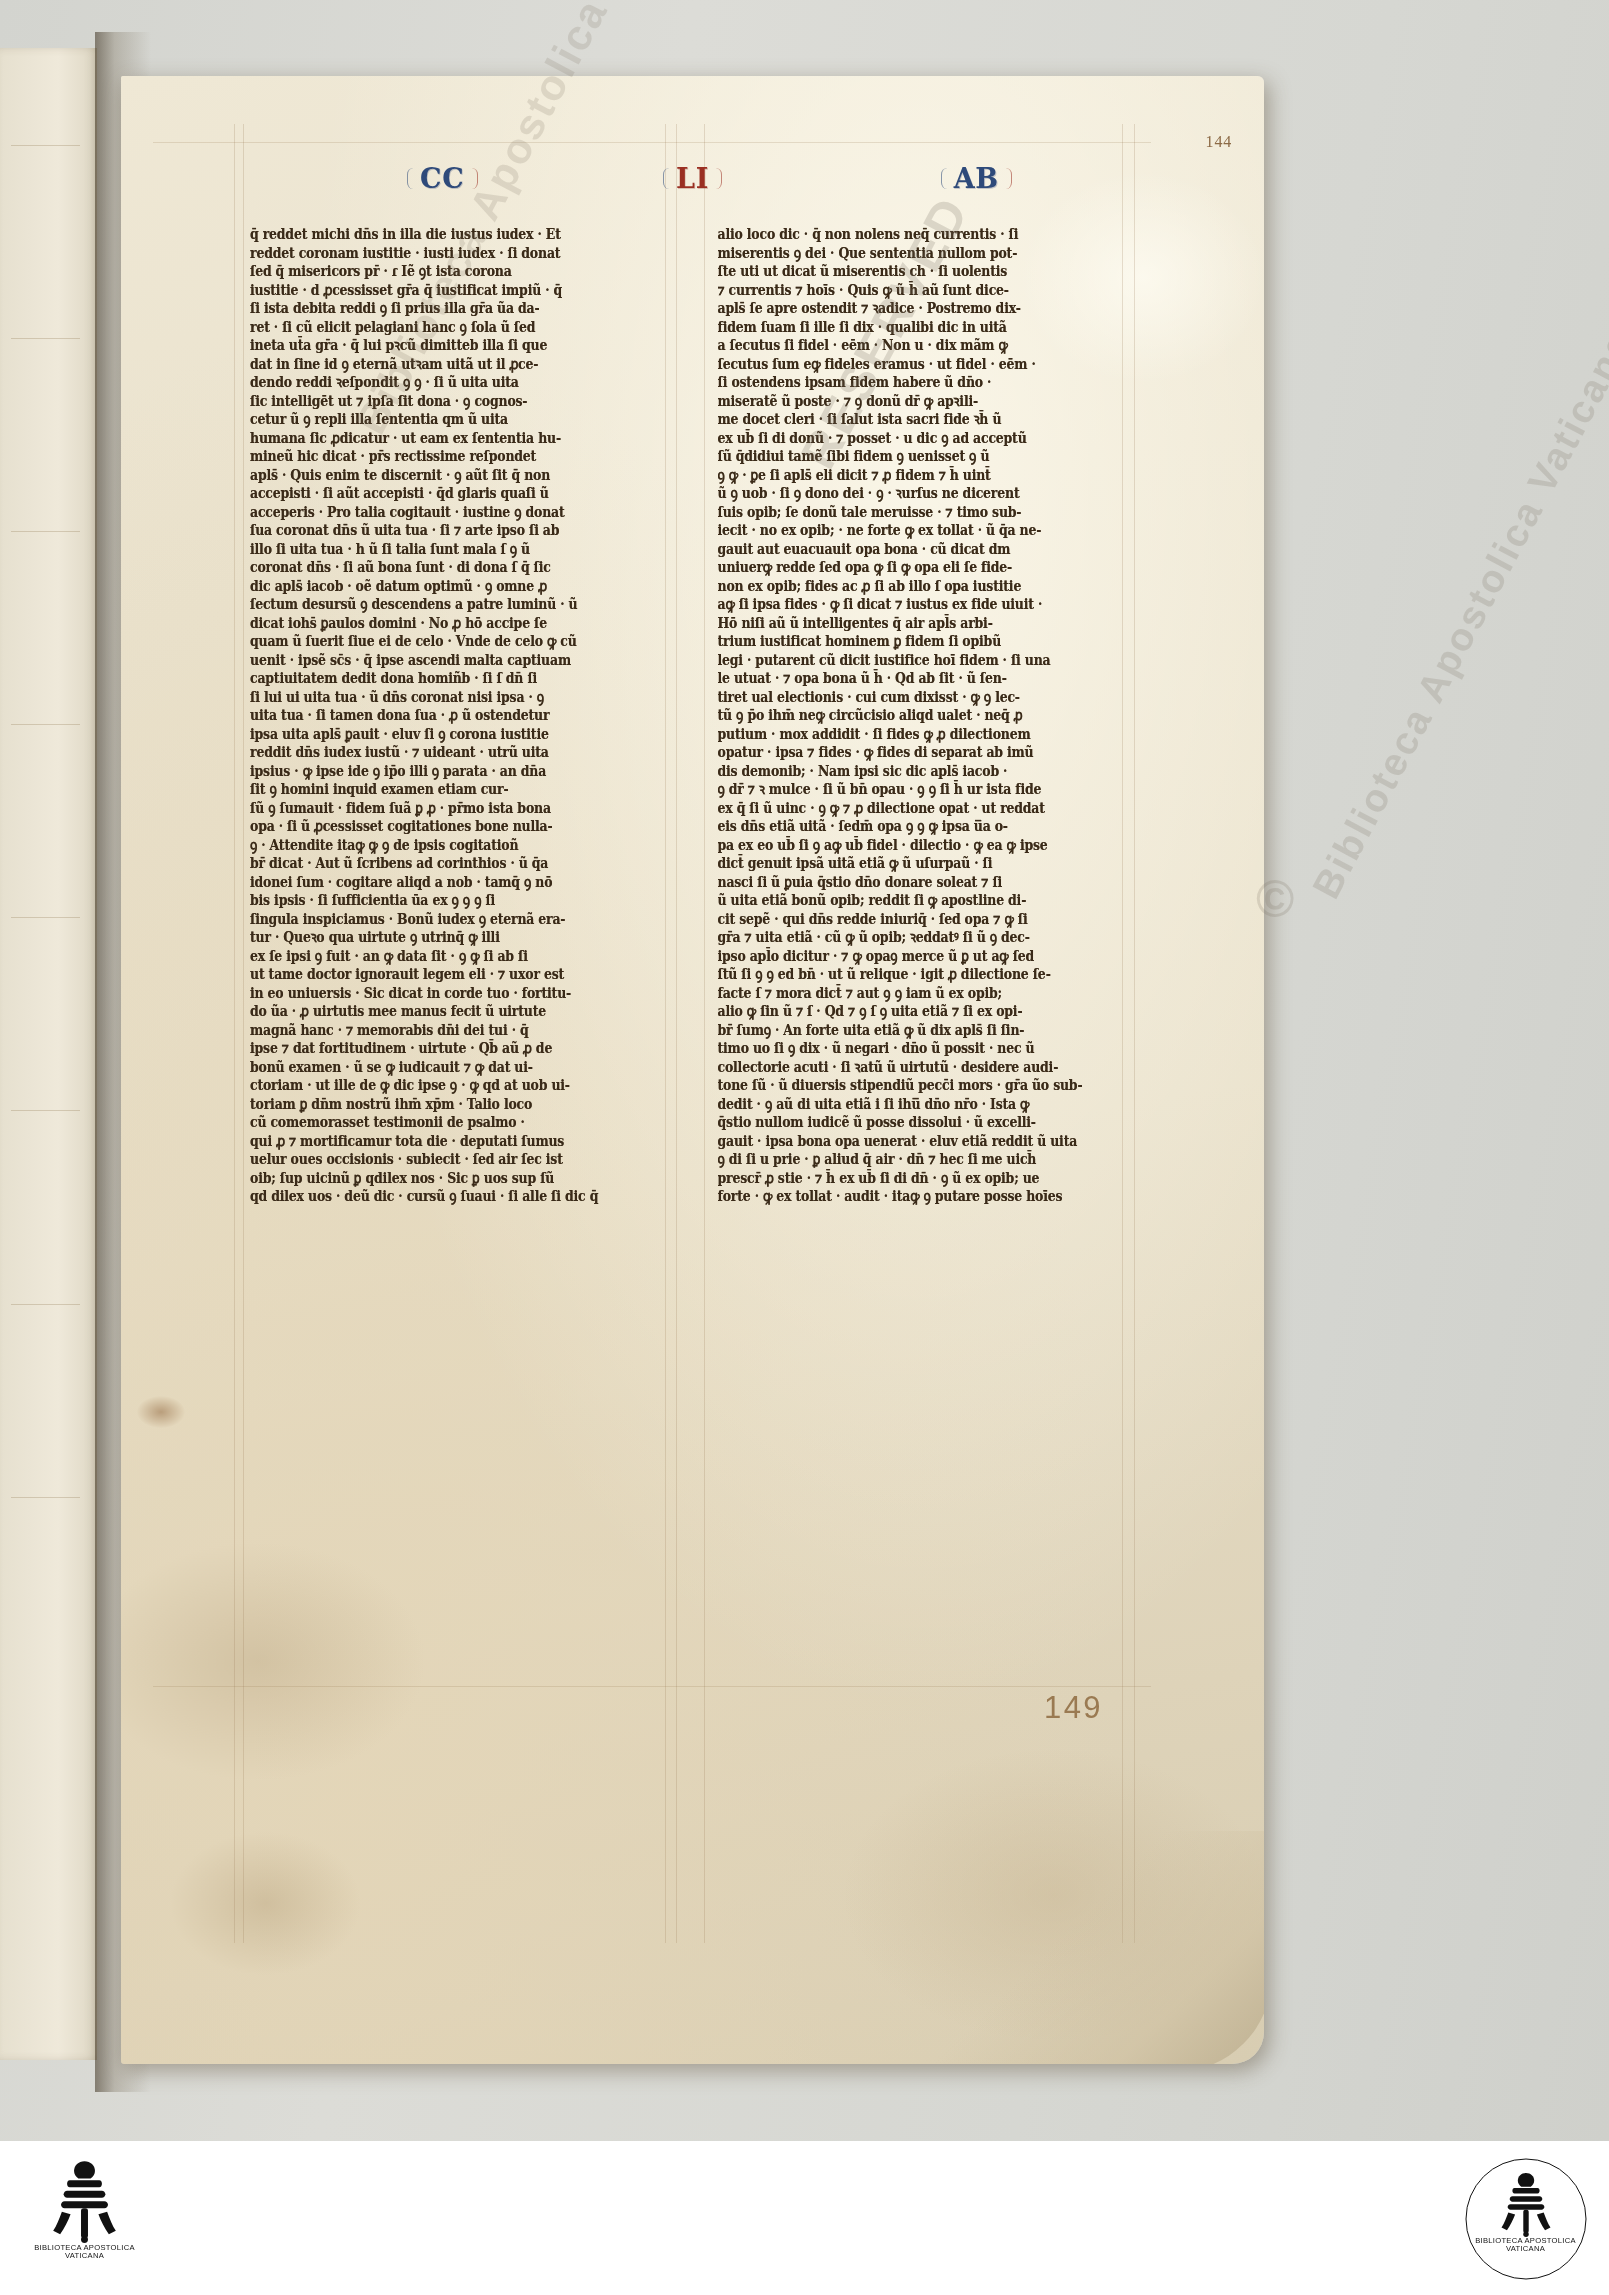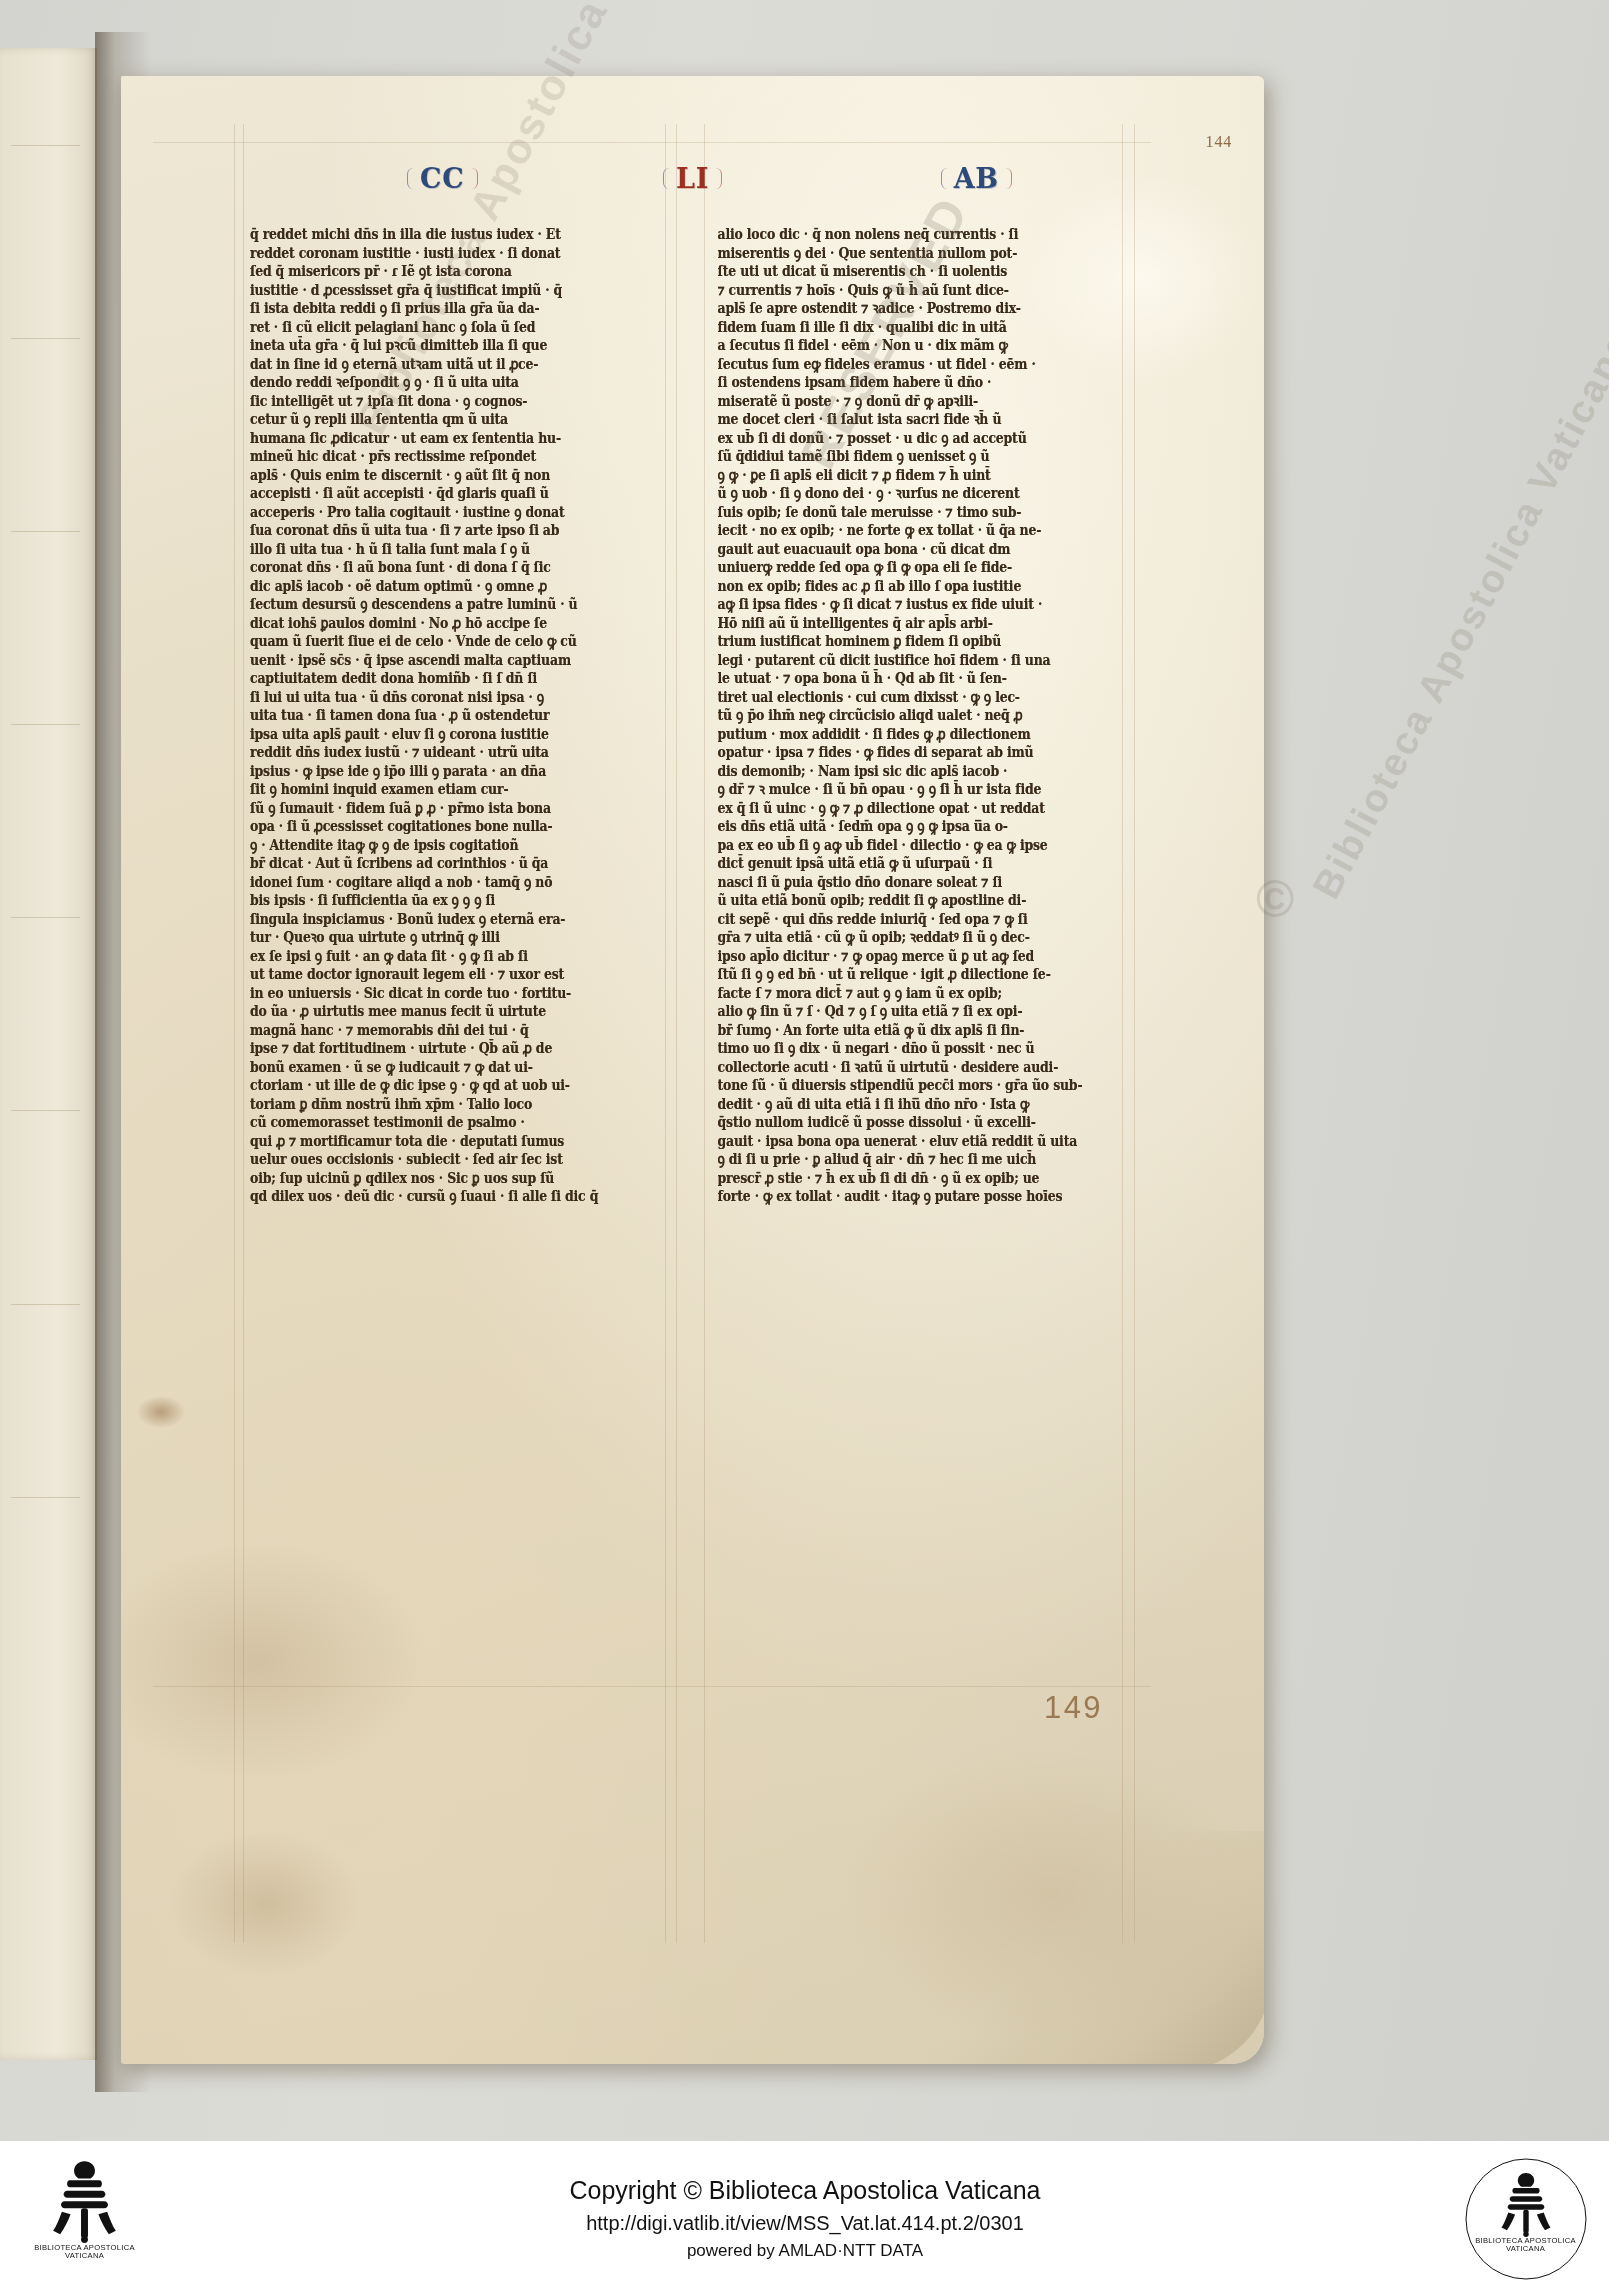--- a/index.html
+++ b/index.html
@@ -458,25 +458,20 @@
         <path d="M27 52h46c2 0 4 2 4 4s-2 4-4 4H27c-2 0-4-2-4-4s2-4 4-4z"></path>
         <path d="M24 64c-3 8-6 16-10 22l8 4c5-7 9-15 12-23z"></path>
         <path d="M76 64c3 8 6 16 10 22l-8 4c-5-7-9-15-12-23z"></path>
         <rect x="46" y="60" width="8" height="34" rx="3"></rect>
         <circle cx="50" cy="96" r="4"></circle>
       </g>
     </svg>
     <div class="emblem-caption">BIBLIOTECA APOSTOLICA VATICANA</div>
   </div>
 
-  <div id="footer-center">
-    <div id="footer-line1">Copyright © Biblioteca Apostolica Vaticana</div>
-    <div id="footer-line2">http://digi.vatlib.it/view/MSS_Vat.lat.414.pt.2/0301</div>
-    <div id="footer-line3">powered by AMLAD·NTT DATA</div>
-  </div>
 
   <div class="emblem" id="emblem-right">
     <div class="emblem-ring"></div>
     <svg width="68" height="68" viewBox="0 0 100 100" style="margin-top:13px">
       <g fill="#111">
         <path d="M50 6c-7 0-12 5-12 11 0 4 2 7 5 9h14c3-2 5-5 5-9 0-6-5-11-12-11z"></path>
         <path d="M33 28h34c2 0 3 2 3 4s-1 4-3 4H33c-2 0-3-2-3-4s1-4 3-4z"></path>
         <path d="M30 40h40c2 0 4 2 4 4s-2 4-4 4H30c-2 0-4-2-4-4s2-4 4-4z"></path>
         <path d="M27 52h46c2 0 4 2 4 4s-2 4-4 4H27c-2 0-4-2-4-4s2-4 4-4z"></path>
         <path d="M24 64c-3 8-6 16-10 22l8 4c5-7 9-15 12-23z"></path>

